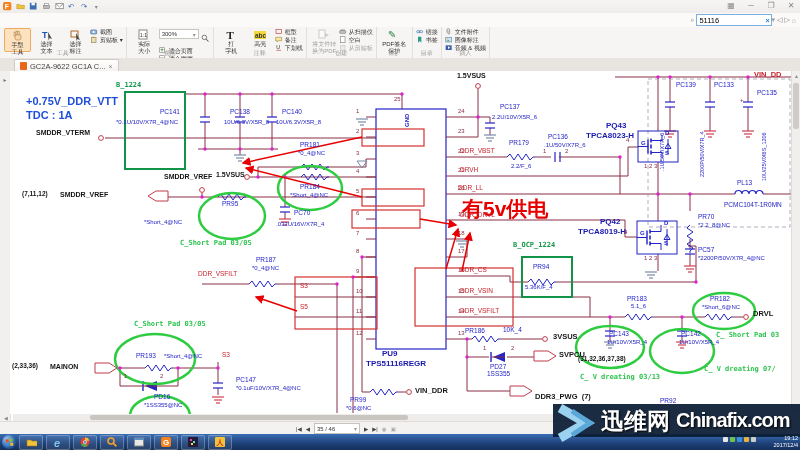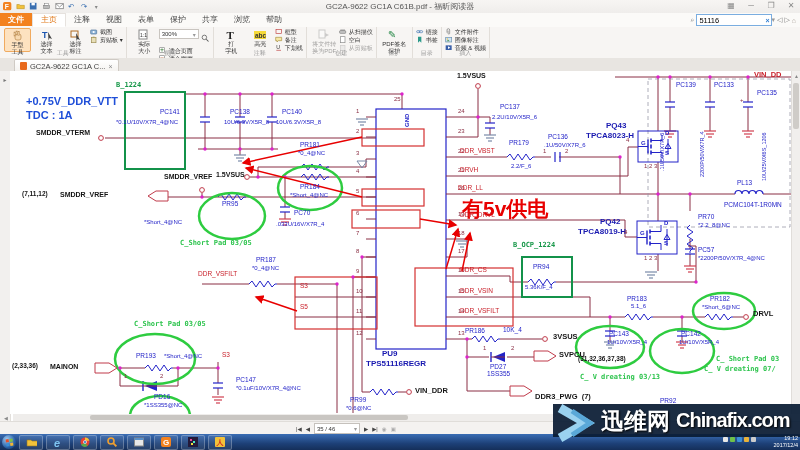--- a/index.html
+++ b/index.html
@@ -118,31 +118,29 @@
         <span class="qaic"><svg class="ic" width="10" height="10" viewBox="0 0 12 12">
             <text x="0" y="8" font-size="9" fill="#3a6fb0">↶</text>
           </svg></span>
         <span class="qaic"><svg class="ic" width="10" height="10" viewBox="0 0 12 12">
             <text x="0" y="8" font-size="9" fill="#3a6fb0">↷</text>
           </svg></span>
         <span class="qaic"><svg class="ic" width="10" height="10" viewBox="0 0 12 12">
             <text x="1" y="8" font-size="7" fill="#888">▾</text>
           </svg></span>
       </div>
-    <div id="wtitle">GC2A-9622  GC1A C61B.pdf - 福昕阅读器</div>
     <div id="winbtns">
       <span>▦</span>
       <span>─</span>
       <span>❐</span>
       <span>✕</span>
     </div>
   </div>
 
   <div id="tabrow">
-    <span id="tabs"><span class="rtab file">文件</span><span class="rtab active">主页</span><span class="rtab ">注释</span><span class="rtab ">视图</span><span class="rtab ">表单</span><span class="rtab ">保护</span><span class="rtab ">共享</span><span class="rtab ">浏览</span><span class="rtab ">帮助</span></span>
     <div id="findbox">
       <span class="ic">⌕</span>
       <input id="findinput" value="51116" style="">
       <span id="findclear">×</span>
       <span style="color:#999">▾</span>
       <span>◁</span>
       <span>▷</span>
       <span style="color:#b0a8a0">⌂</span>
     </div>
   </div>
@@ -835,21 +833,21 @@
         <div class="lbl t-val" style="left: 515px; top: 213px;">5.36K/F_4</div>
         <div class="lbl t-ref" style="left: 617px; top: 225px;">PR183</div>
         <div class="lbl t-val" style="left: 621px; top: 232px;">5.1_6</div>
         <div class="lbl t-ref" style="left: 700px; top: 225px;">PR182</div>
         <div class="lbl t-val" style="left: 692px; top: 233px;">*Short_6@NC</div>
         <div class="lbl t-port8" style="left: 743px; top: 239px;">DRVL</div>
         <div class="lbl t-ref" style="left: 599px; top: 260px;">PC143</div>
         <div class="lbl t-val" style="left: 597px; top: 268px;">1U/10V/X5R_4</div>
         <div class="lbl t-ref" style="left: 671px; top: 260px;">PC142</div>
         <div class="lbl t-val" style="left: 669px; top: 268px;">1U/10V/X5R_4</div>
-        <div class="lbl t-grn" style="left: 706px; top: 261px; margin-top: 24px;">C_ Short Pad 03</div>
+        <div class="lbl t-grn" style="left: 706px; top: 261px;">C_ Short Pad 03</div>
         <div class="lbl t-grn" style="left: 570px; top: 303px;">C_ V dreating 03/13</div>
         <div class="lbl t-grn" style="left: 694px; top: 295px;">C_ V dreating 07/</div>
         <div class="lbl t-blk" style="left: 568px; top: 285px;">(31,32,36,37,38)</div>
         <div class="lbl t-ref" style="left: 455px; top: 257px;">PR186</div>
         <div class="lbl t-ref" style="left: 493px; top: 256px;">10K_4</div>
         <div class="lbl t-port8" style="left: 543px; top: 262px;">3VSUS</div>
         <div class="lbl t-ref" style="left: 480px; top: 293px;">PD27</div>
         <div class="lbl t-ref" style="left: 477px; top: 300px;">1SS355</div>
         <div class="lbl t-pn" style="left: 473px; top: 274px;">1</div>
         <div class="lbl t-pn" style="left: 501px; top: 274px;">2</div>

